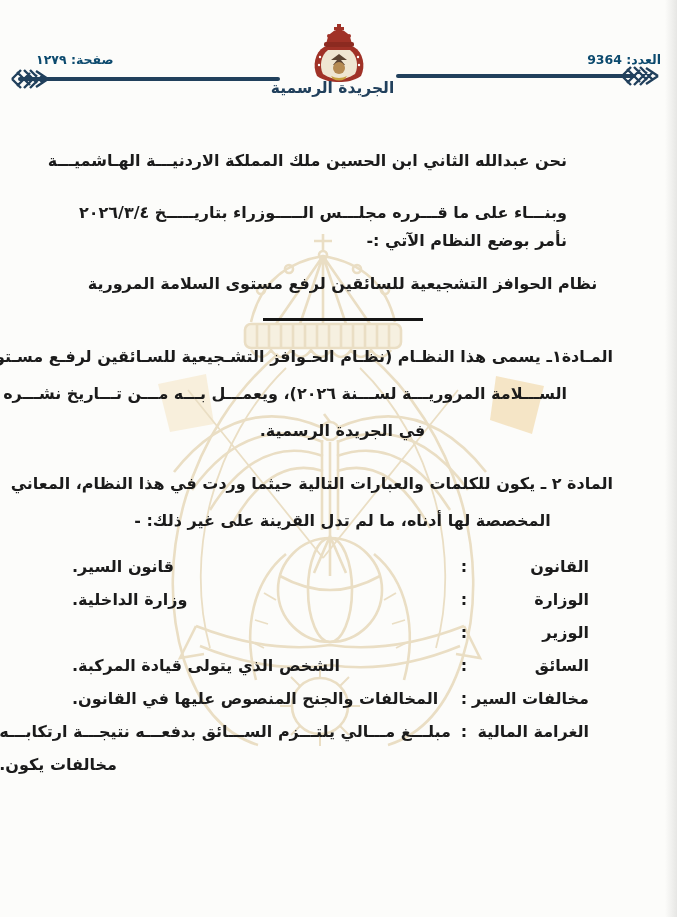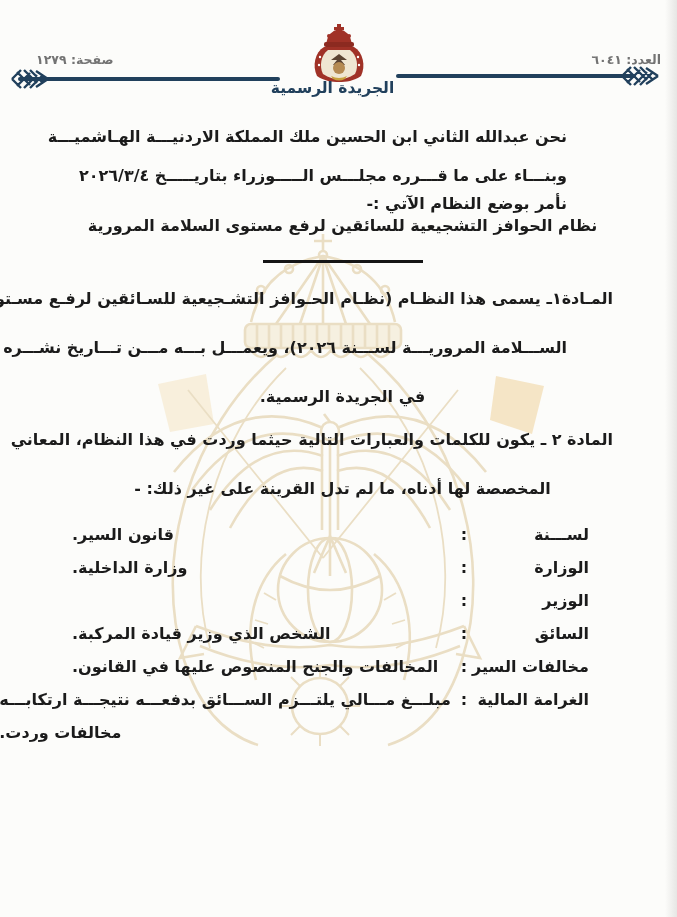--- a/index.html
+++ b/index.html
@@ -8,21 +8,21 @@
     position:relative;width:677px;height:917px;margin:0 auto;
     background:#fcfcfa;overflow:hidden;color:#1b1b1b;direction:rtl;
   }
   .page::after{
     content:"";position:absolute;top:0;right:0;width:12px;height:100%;
     background:linear-gradient(to left, rgba(190,190,188,.35), rgba(190,190,188,0));
     pointer-events:none;
   }
   
   .hdr-label{
-    position:absolute;font-size:12.5px;font-weight:bold;color:#737373;
+    position:absolute;font-size:12.5px;font-weight:bold;color:#0c4a6e;
     white-space:nowrap;direction:rtl;
   }
   .hdr-label.page-no{left:36px;top:52px;}
   .hdr-label.issue-no{right:16px;top:52px;}
   .hdr-rule{position:absolute;height:4px;background:#21405c;border-radius:2px;}
   .hdr-rule.left{left:18px;top:77px;width:262px;}
   .hdr-rule.right{left:396px;top:74px;width:240px;}
   .knot{position:absolute;}
   .knot.left{left:10px;top:67px;}
   .knot.right{left:620px;top:64px;}
@@ -33,25 +33,25 @@
   }
   
   .watermark{position:absolute;left:118px;top:228px;pointer-events:none;}
   
   .doc{
     position:absolute;top:126px;left:72px;right:64px;
     font-size:16px;font-weight:bold;text-align:right;direction:rtl;
     line-height:22px;
   }
   .ln{height:22px;white-space:nowrap;}
-  .indent1{margin-left:0;margin-right:46px;}
+  .indent1{margin-left:0;margin-right:46px;margin-top:24px;}
   .ctr{text-align:center;white-space:nowrap;}
-  .mt17{margin-top:17px;}.mt13{margin-top:17px;}.mt6{margin-top:6px;text-align:right;}
-  .mt4{margin-top:4px;}.mt11{margin-top:0;}.mt25{margin-top:25px;}
-  .mt15{margin-top:27px;}.mt21{margin-top:21px;}
+  .mt17{margin-top:17px;}.mt13{margin-top:30px;}.mt6{margin-top:6px;text-align:right;}
+  .mt4{margin-top:4px;}.mt11{margin-top:21px;}.mt25{margin-top:25px;}
+  .mt15{margin-top:15px;}.mt21{margin-top:31px;}
   .divider{width:160px;height:3px;background:#151515;margin:23px auto 0 auto;}
   
   .defs{margin-top:24px;margin-left:0;margin-right:24px;}
   .def-row{display:flex;direction:rtl;margin-bottom:11px;}
   .def-term{min-width:112px;width:112px;flex-shrink:0;text-align:right;white-space:nowrap;}
   .def-colon{width:26px;flex-shrink:0;text-align:center;}
   .def-text{flex:1;text-align:left;white-space:nowrap;}
   .def-cont{margin-top:11px;margin-right:102px;white-space:nowrap;}
 </style>
 </head>
@@ -112,21 +112,21 @@
 
       <path d="M78 398 Q150 426 212 417 Q274 426 346 398"></path>
       <path d="M82 418 Q150 446 212 437 Q274 446 342 418"></path>
       <path d="M78 398 L62 430 L86 426 M346 398 L362 430 L338 426"></path>
 
       <circle cx="202" cy="478" r="28"></circle>
       <path d="M202 450 V438 M202 506 V518 M174 478 H162 M230 478 H242 M182 458 l-9 -9 M222 458 l9 -9 M182 498 l-9 9 M222 498 l9 9" stroke-width="2"></path>
     </g>
   </svg>
 
-  <div class="hdr-label issue-no">العدد: ٦٠٤١</div>
+  <div class="hdr-label issue-no">العدد: 9364</div>
   <div class="hdr-label page-no">صفحة: ١٢٧٩</div>
 
   <div class="hdr-rule left"></div>
   <div class="hdr-rule right"></div>
 
   <svg class="knot left" width="40" height="24" viewBox="0 0 40 24">
     <g stroke="#21405c" stroke-width="2.4" fill="none">
       <path d="M2 12 L11 3 M2 12 L11 21 M7 5 L20 18 M7 19 L20 6 M14 3 L27 16 M14 21 L27 8 M20 3 L33 16 M20 21 L33 8 M26 4 L38 12 M26 20 L38 12"></path>
     </g>
   </svg>
@@ -174,52 +174,52 @@
     <div class="ln mt25">المـادة١ـ يسمى هذا النظـام (نظـام الحـوافز التشـجيعية للسـائقين لرفـع مسـتوى</div>
     <div class="ln indent1 mt15">الســـلامة المروريـــة لســـنة ٢٠٢٦)، ويعمـــل بـــه مـــن تـــاريخ نشـــره</div>
     <div class="ln ctr mt15">في الجريدة الرسمية.</div>
 
     <div class="ln mt21">المادة ٢ ـ يكون للكلمات والعبارات التالية حيثما وردت في هذا النظام، المعاني</div>
     <div class="ln ctr mt15">المخصصة لها أدناه، ما لم تدل القرينة على غير ذلك: -</div>
 
     <div class="defs">
 
       <div class="def-row">
-        <div class="def-term">لســـنة</div>
+        <div class="def-term">القانون</div>
         <div class="def-colon">:</div>
         <div class="def-text">قانون السير.</div>
       </div>
 
       <div class="def-row">
         <div class="def-term">الوزارة</div>
         <div class="def-colon">:</div>
         <div class="def-text">وزارة الداخلية.</div>
       </div>
 
       <div class="def-row">
         <div class="def-term">الوزير</div>
         <div class="def-colon">:</div>
       </div>
 
       <div class="def-row">
         <div class="def-term">السائق</div>
         <div class="def-colon">:</div>
-        <div class="def-text">الشخص الذي وزير قيادة المركبة.</div>
+        <div class="def-text">الشخص الذي يتولى قيادة المركبة.</div>
       </div>
 
       <div class="def-row">
         <div class="def-term">مخالفات السير</div>
         <div class="def-colon">:</div>
         <div class="def-text">المخالفات والجنح المنصوص عليها في القانون.</div>
       </div>
 
       <div class="def-row">
         <div class="def-term">الغرامة المالية</div>
         <div class="def-colon">:</div>
         <div class="def-text">
           <div>مبلـــغ مـــالي يلتـــزم الســـائق بدفعـــه نتيجـــة ارتكابـــه</div>
-          <div class="def-cont">مخالفات وردت.</div>
+          <div class="def-cont">مخالفات يكون.</div>
         </div>
       </div>
 
     </div>
   </div>
 </div>
 
 </body></html>

